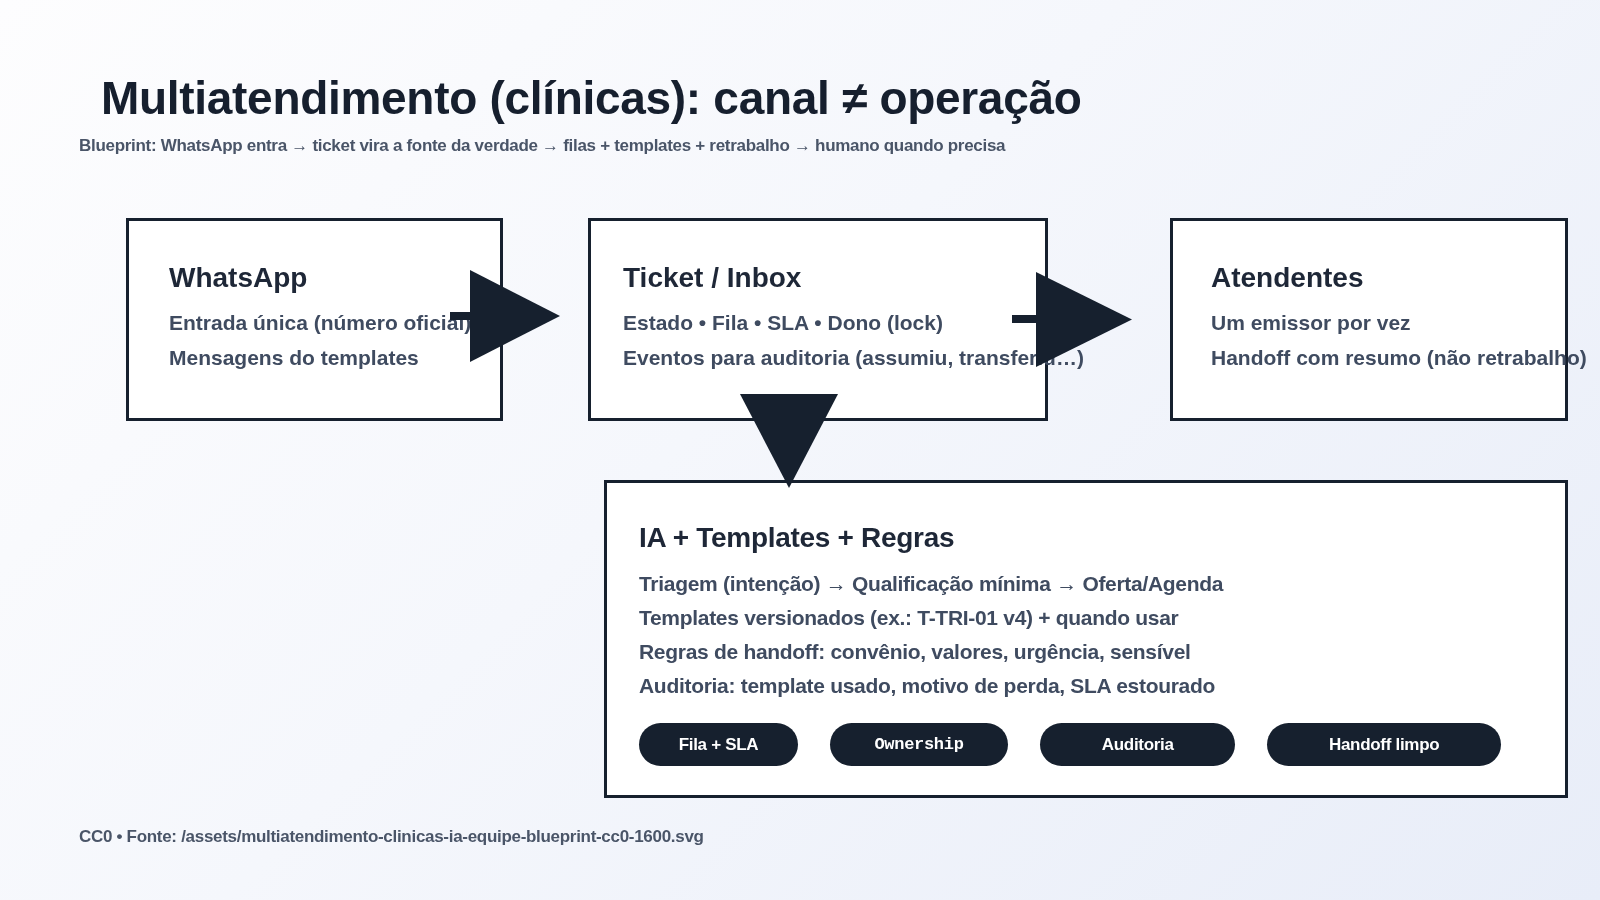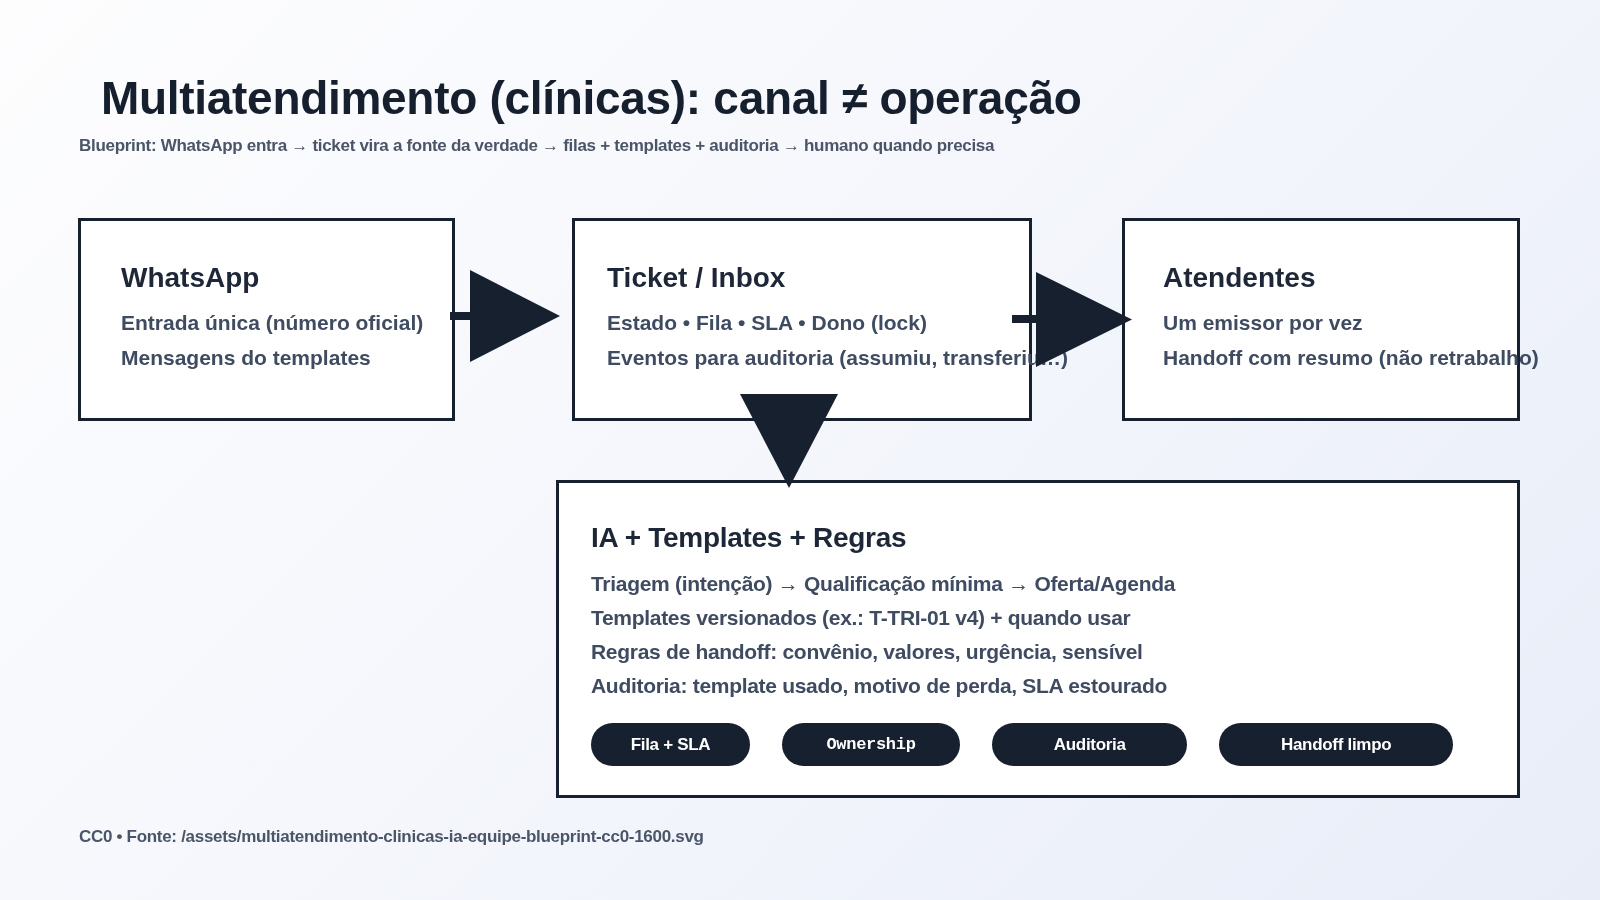--- a/index.html
+++ b/index.html
@@ -23,33 +23,34 @@
     position:absolute;left:79px;top:135px;
     font-size:17px;line-height:22px;
     color:#4a5568;white-space:nowrap;
   }
   .node{
     position:absolute;
     background:#ffffff;
     border:3px solid #16202e;
     box-sizing:border-box;
     z-index:1;
+    margin-left:48px;
   }
   .node h2{
     margin:0 0 12px 0;
     font-size:28px;line-height:30px;
     color:#1e2737;white-space:nowrap;
   }
   .node p{
     margin:0;
     font-size:21px;line-height:35px;
     color:#3f4b60;white-space:nowrap;
   }
   .node-whatsapp  {left:78px;  top:218px; width:377px; height:203px; padding:42px 0 0 40px;}
-  .node-ticket    {left:572px; top:218px; width:460px; height:203px; padding:42px 16px 0 32px;}
+  .node-ticket    {left:540px; top:218px; width:460px; height:203px; padding:42px 16px 0 32px;}
   .node-atendentes{left:1122px;top:218px; width:398px; height:203px; padding:42px 0 0 38px;}
   .node-ia        {left:556px; top:480px; width:964px; height:318px; padding:40px 16px 0 32px;}
   .node-ia h2{margin-bottom:14px;}
   .node-ia p{line-height:34px;}
   .pills{
     display:flex;gap:32px;
     width:862px;margin-top:20px;
   }
   .pill{
     height:43px;line-height:43px;
@@ -81,21 +82,21 @@
     font-size:17px;line-height:22px;
     color:#4a5568;white-space:nowrap;
   }
 </style>
 </head>
 <body>
 
 <div class="stage">
 
   <h1 class="page-title condensed">Multiatendimento (clínicas): canal ≠ operação</h1>
-  <div class="page-subtitle condensed">Blueprint: WhatsApp entra → ticket vira a fonte da verdade → filas + templates + auditoria → humano quando precisa</div>
+  <div class="page-subtitle condensed">Blueprint: WhatsApp entra → ticket vira a fonte da verdade → filas + templates + retrabalho → humano quando precisa</div>
 
   <div class="node node-whatsapp">
     <h2>WhatsApp</h2>
     <p>Entrada única (número oficial)</p>
     <p>Mensagens do templates</p>
   </div>
 
   <div class="node node-ticket">
     <h2>Ticket / Inbox</h2>
     <p>Estado • Fila • SLA • Dono (lock)</p>

